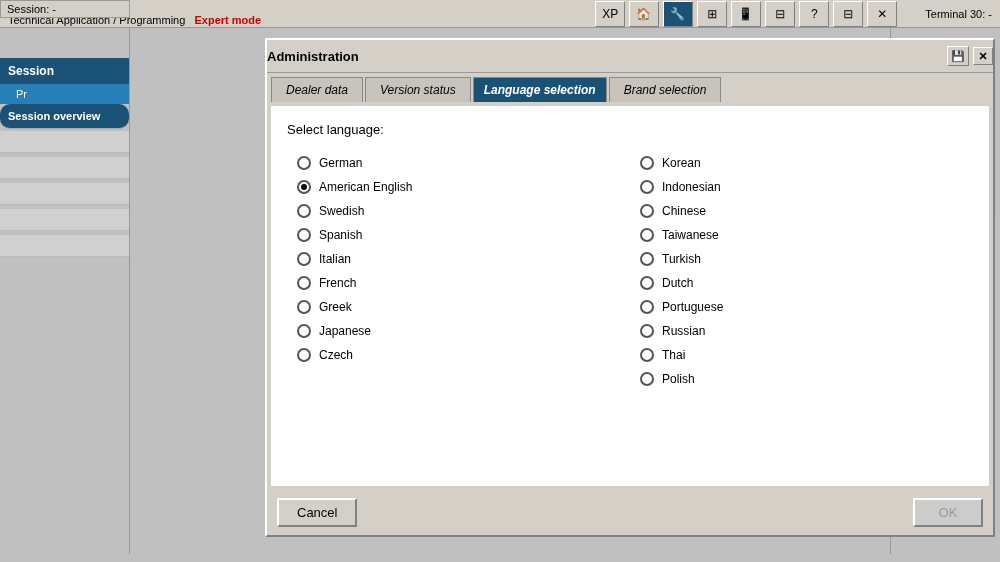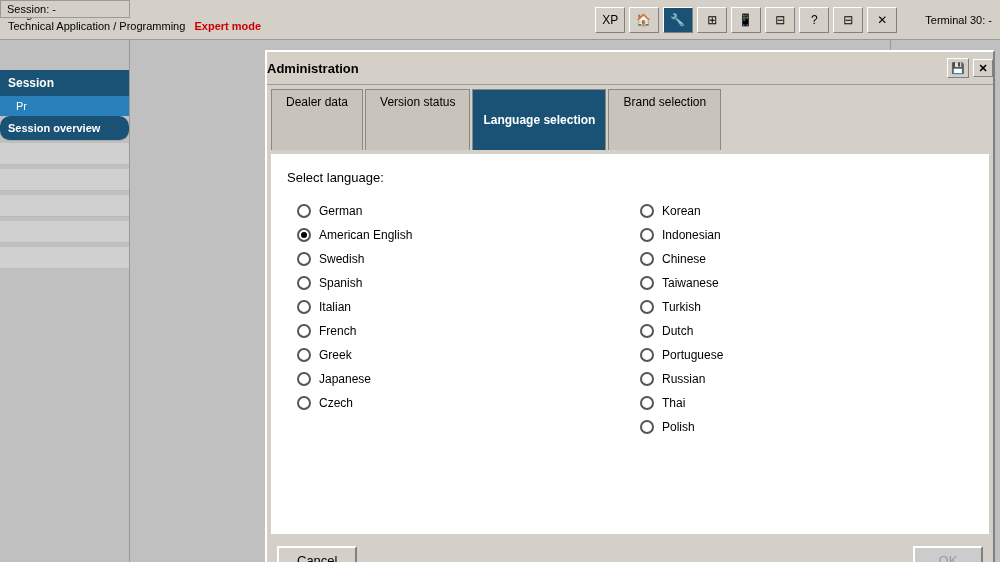--- a/index.html
+++ b/index.html
@@ -9,21 +9,21 @@
       background: #c0c0c0;
       width: 1000px;
       height: 562px;
       overflow: hidden;
       position: relative;
     }
 
     
     .top-bar {
       background: #d4d0c8;
-      height: 40px;
+      height: 28px;
       display: flex;
       align-items: center;
       border-bottom: 1px solid #999;
       padding: 0 8px;
       gap: 4px;
     }
     .top-bar-title {
       font-size: 11px;
       color: #000;
       flex: 1;
@@ -169,35 +169,36 @@
       font-size: 11px;
       margin-right: 4px;
     }
 
     
     .tabs-row {
       display: flex;
       padding: 4px 4px 0 4px;
       gap: 2px;
       background: #d4d0c8;
+      font-style: italic;
     }
     .tab {
       padding: 5px 14px;
       background: #c8c4bc;
       border: 1px solid #888;
       border-bottom: none;
       font-size: 12px;
       cursor: pointer;
       color: #000;
     }
     .tab.active {
       background: #1a5276;
       color: white;
       font-weight: bold;
-      padding: 23px 10px;
+      padding: 5px 10px;
     }
 
     
     .dialog-body {
       background: white;
       margin: 4px;
       padding: 16px;
       min-height: 380px;
     }
     .select-language-label {

